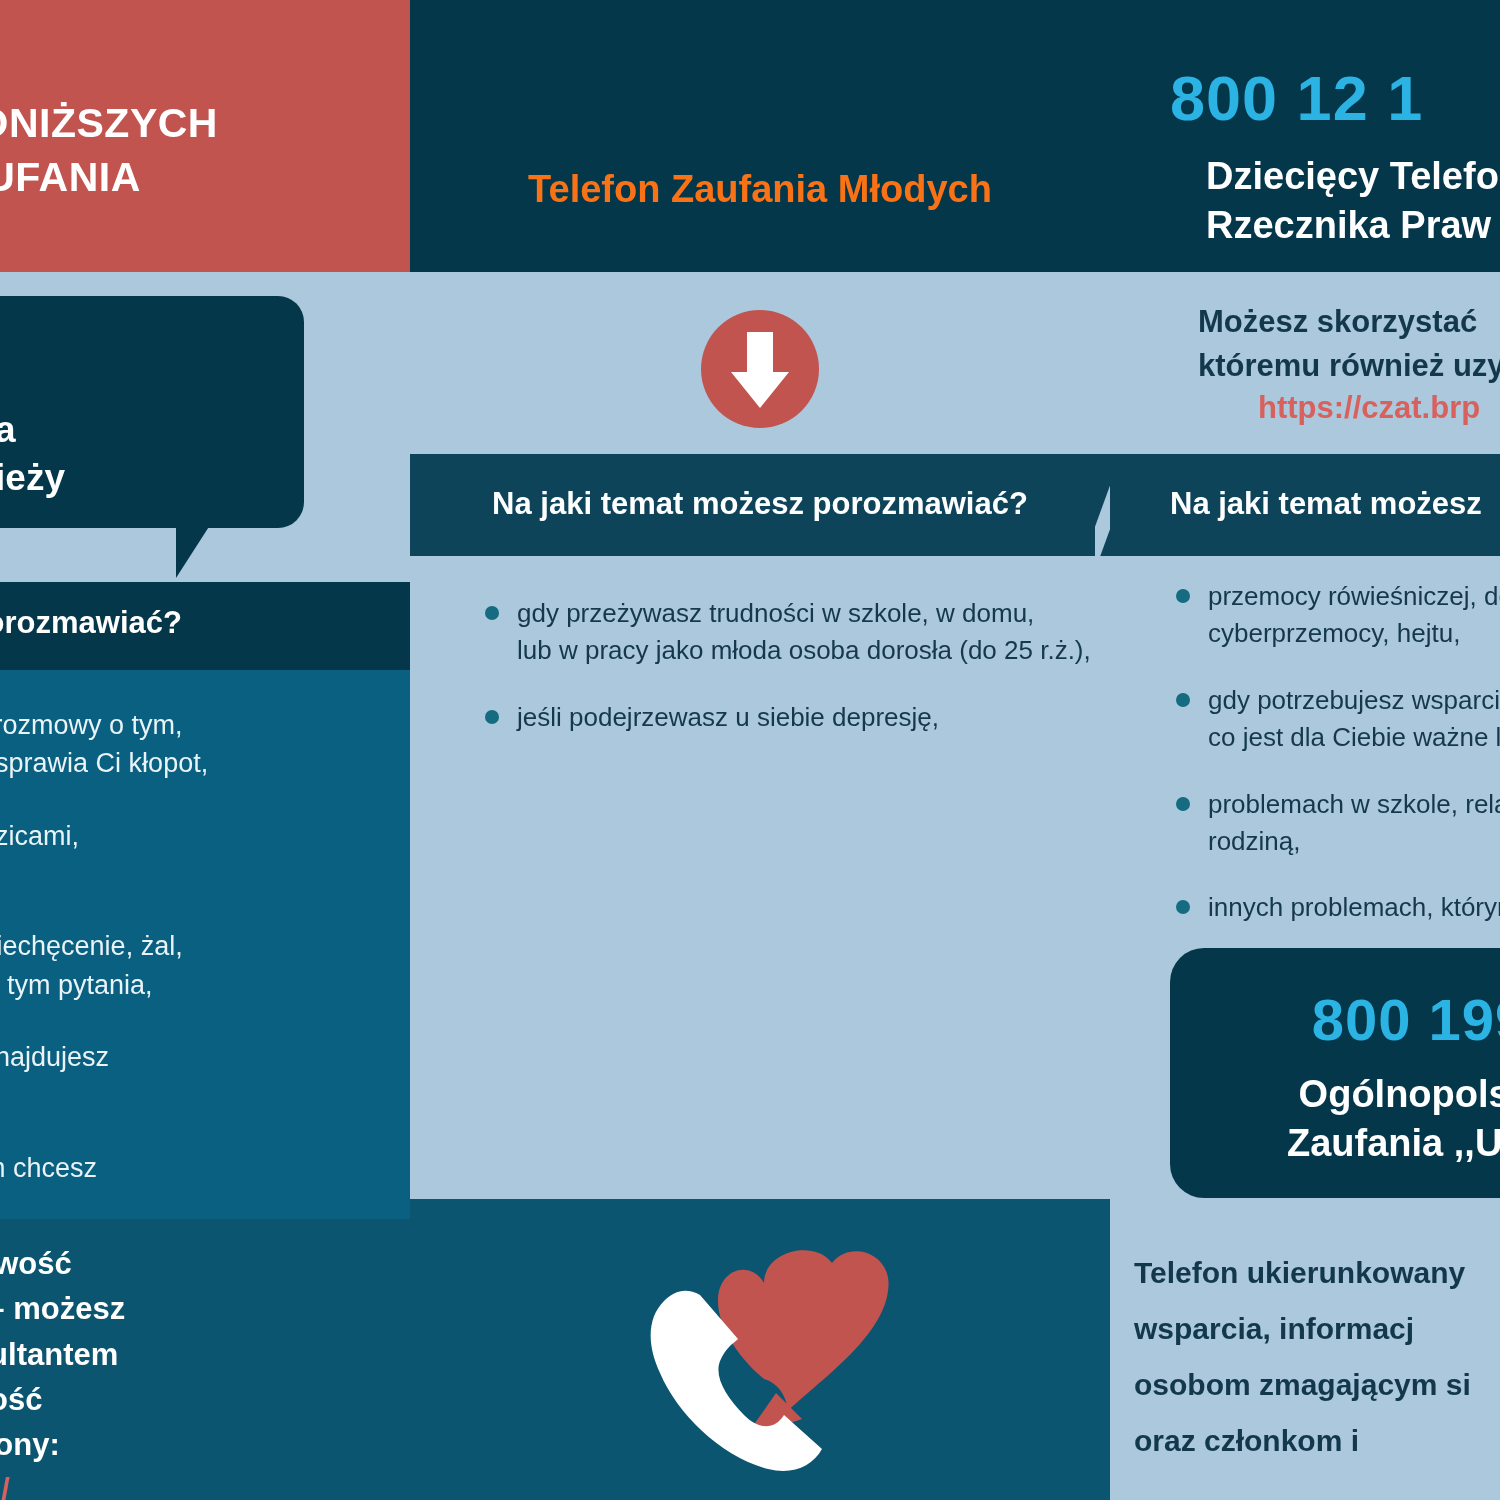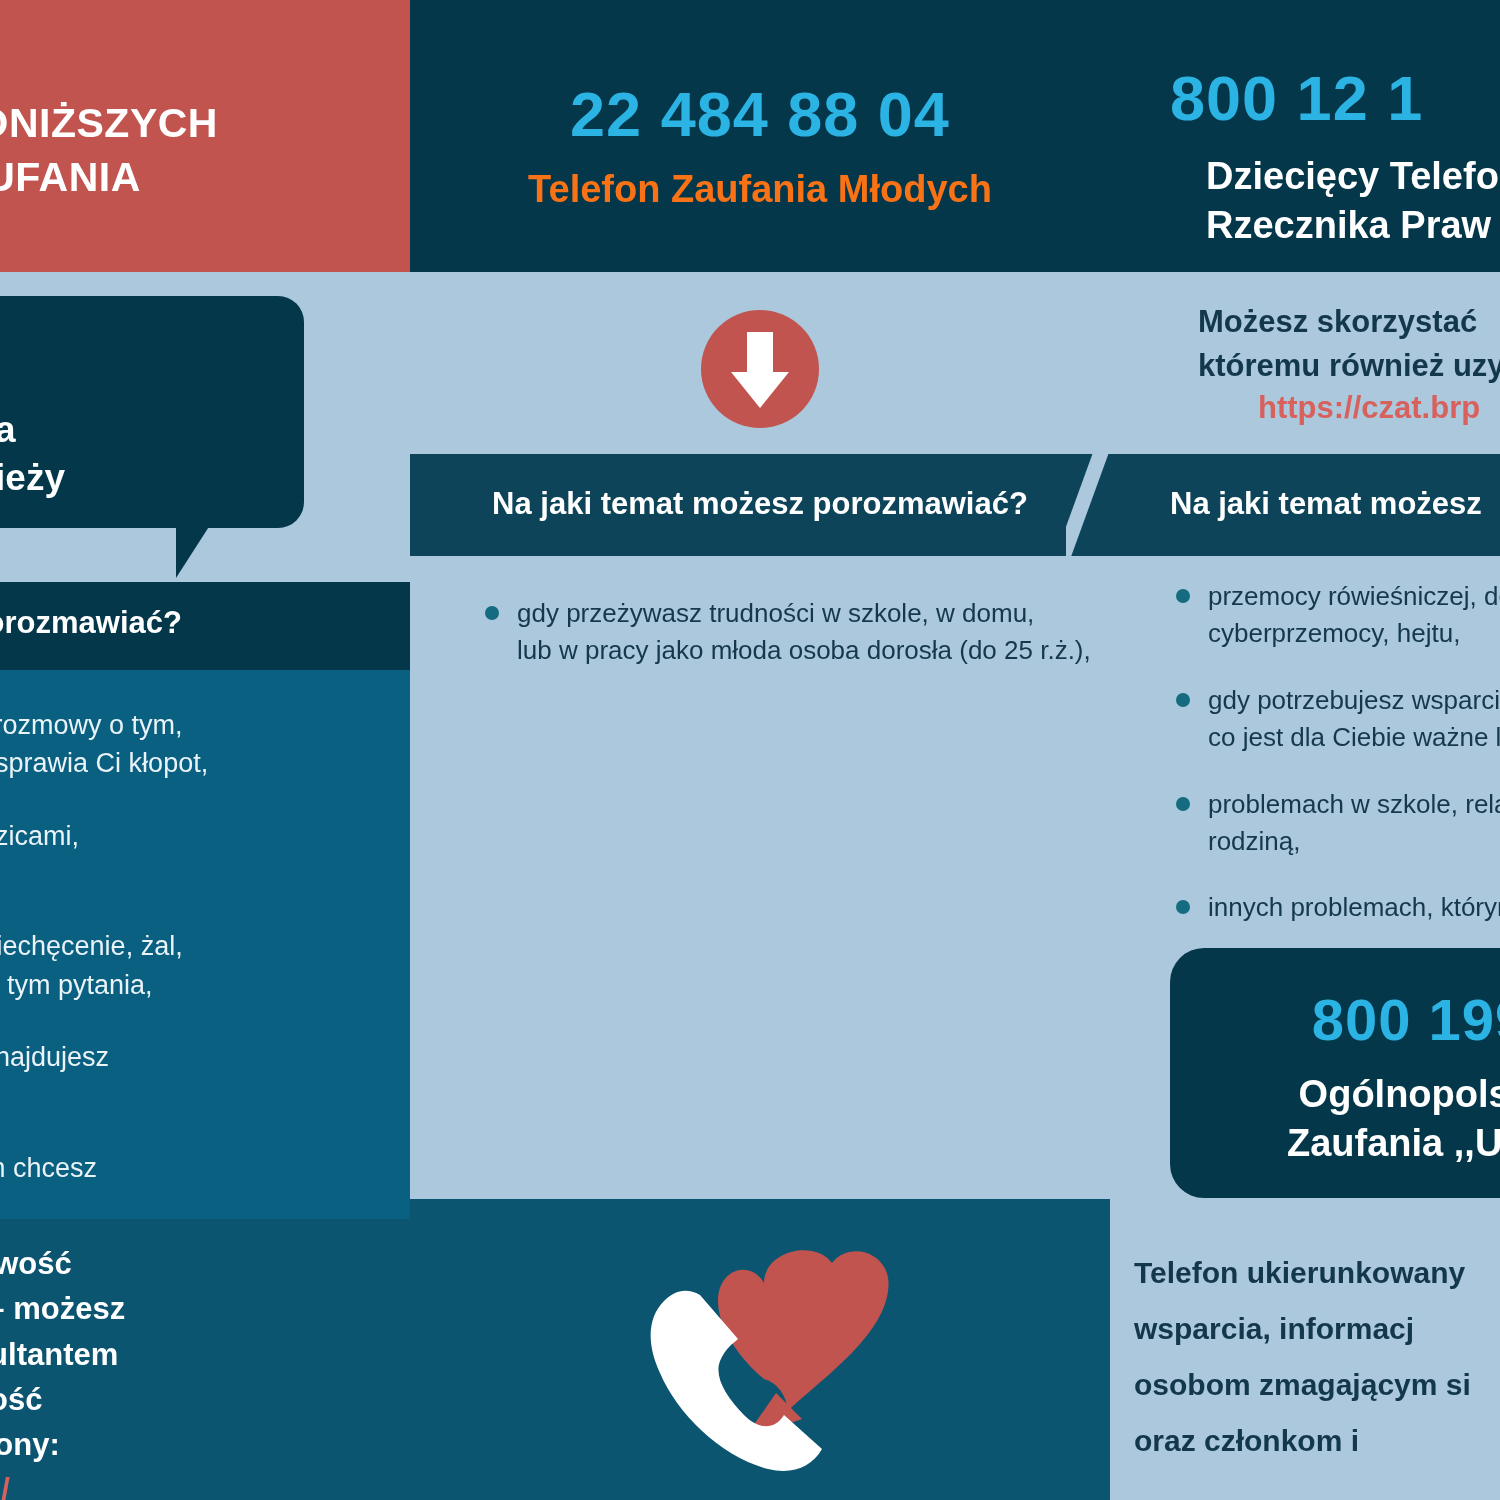--- a/index.html
+++ b/index.html
@@ -104,20 +104,21 @@
     position:absolute;left:0;top:272px;width:700px;height:182px;
     background:#abc8dc;
   }
   .arrow-circle{
     position:absolute;left:291px;top:38px;width:118px;height:118px;
     border-radius:50%;background:#c25450;
   }
   .mid-qband{
     position:absolute;left:0;top:454px;width:700px;height:124px;
     background:#0e4459;
+    padding-left:29px;
   }
   .mid-qband .q{
     position:absolute;left:0;top:32px;width:700px;text-align:center;
     color:#ffffff;font-weight:800;font-size:31px;
   }
   .mid-qband .slash{
     position:absolute;right:-14px;top:-2px;width:58px;height:106px;
     overflow:hidden;
   }
   .mid-qband .slash i{
@@ -271,21 +272,20 @@
       <div>łać wiadomość</div>
       <div>nictwem strony:</div>
       <div class="url">s://116111.pl/</div>
     </div>
   </div>
 </div>
 
 <div class="abs clip" id="col-mid">
 
   <div class="mid-head">
-    <div class="num">22 484 88 04</div>
     <div class="sub">Telefon Zaufania Młodych</div>
   </div>
 
   <div class="mid-arrow-zone">
     <div class="arrow-circle">
       <svg width="118" height="118" viewBox="0 0 118 118" aria-hidden="true">
         <path d="M59 22 L59 66 L80 66 L59 96 L38 66 L59 66 Z" fill="#ffffff"></path>
         <rect x="46" y="22" width="26" height="46" fill="#ffffff"></rect>
         <polygon points="30,62 88,62 59,98" fill="#ffffff"></polygon>
       </svg>
@@ -295,20 +295,21 @@
   <div class="mid-qband">
     <div class="q">Na jaki temat możesz porozmawiać?</div>
     <div class="slash">
         <i></i>
       </div>
   </div>
 
   <div class="mid-body">
     <ul>
       <li>gdy przeżywasz trudności w szkole, w domu,<br>lub w pracy jako młoda osoba dorosła (do 25 r.ż.),</li>
+      <li>jeśli podejrzewasz u siebie depresję,</li>
     </ul>
   </div>
 
   <div class="mid-foot">
     <div class="abs" style="left:216px;top:44px;">
       <svg width="268" height="250" viewBox="0 0 268 250" aria-hidden="true">
         <path d="M138 40
                  C138 8, 188 -4, 206 20
                  C224 -4, 268 10, 262 48
                  C256 96, 190 140, 162 168

